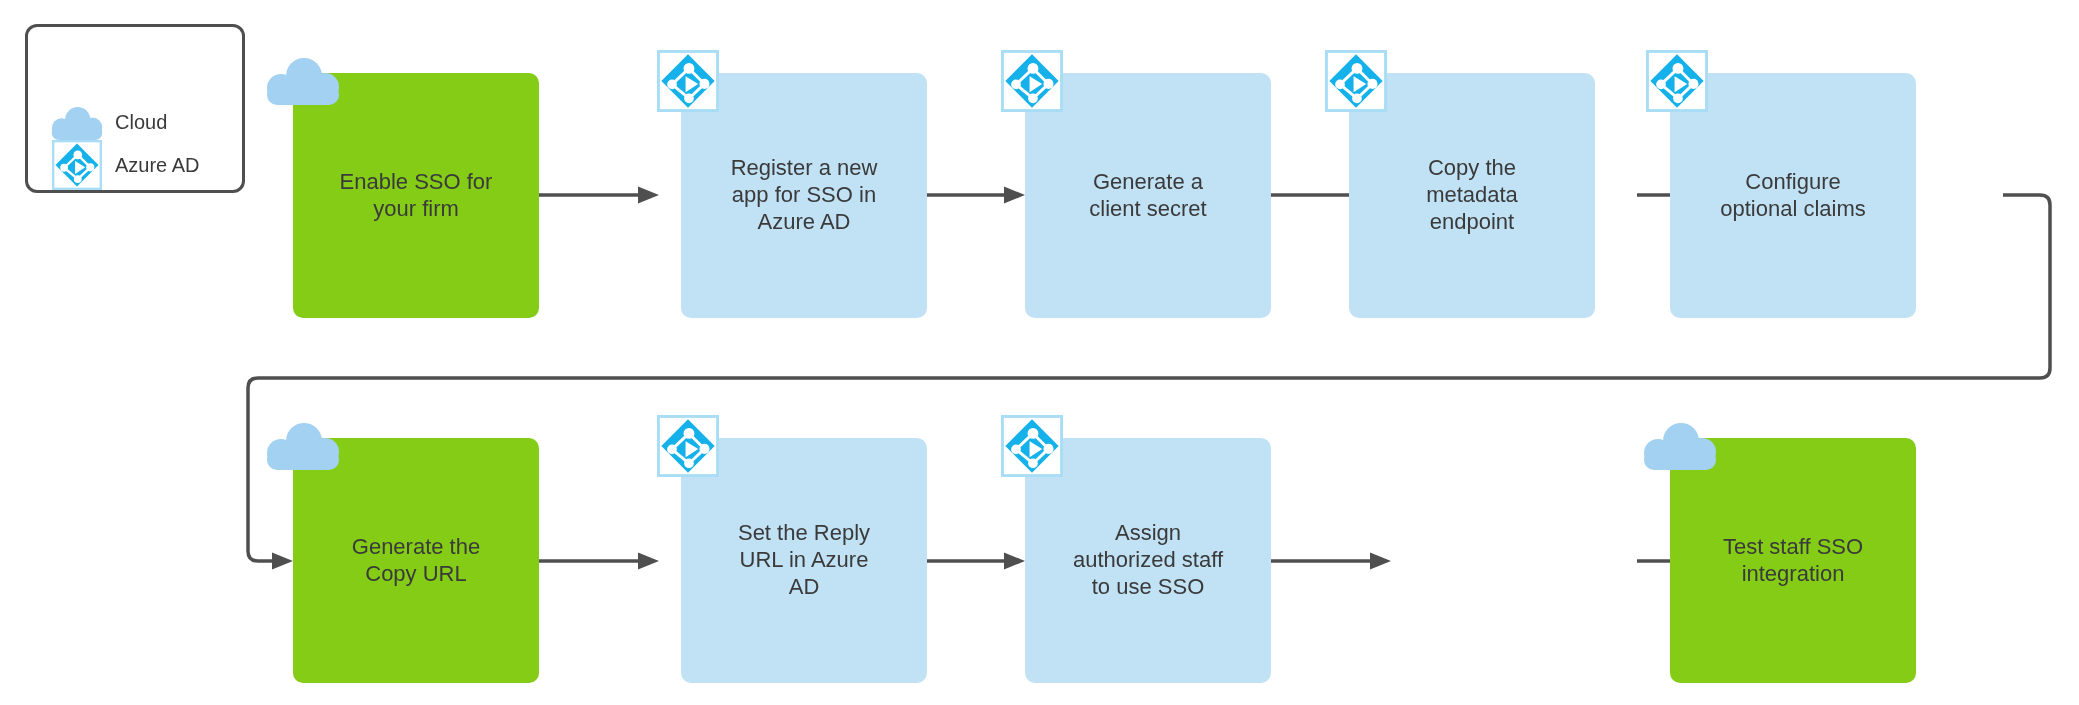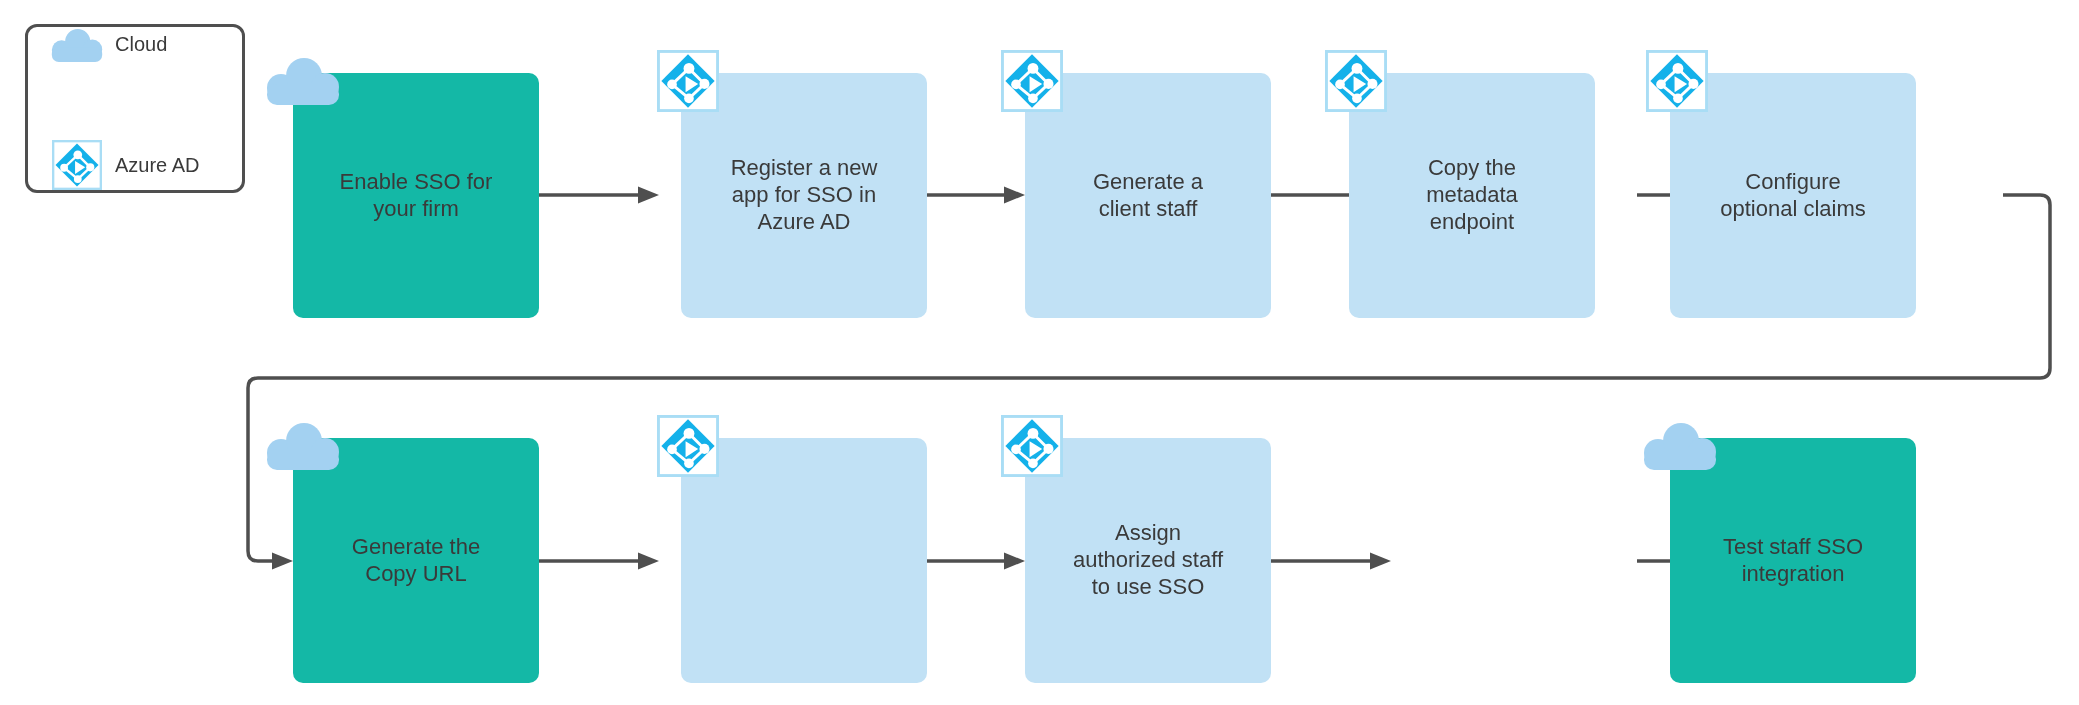--- a/index.html
+++ b/index.html
@@ -8,33 +8,33 @@
     font-family:"Liberation Sans",sans-serif;color:#3a3a3a;overflow:hidden;
   }
   .connectors{position:absolute;left:0;top:0;pointer-events:none;}
   
   .node{
     position:absolute;width:246px;height:245px;border-radius:10px;
     display:flex;align-items:center;justify-content:center;text-align:center;
     font-size:22px;line-height:1.22;color:#3a3a3a;
   }
   .node.blue{background:#c1e1f5;}
-  .node.gray{background:#14b8a6;}
+  .node.gray{background:#84cc16;}
   .node-label{white-space:pre-line;padding:0 12px;}
   .r0{top:73px}.r1{top:438px}
   .c0{left:293px}.c1{left:681px}.c2{left:1025px}.c3{left:1349px}.c4{left:1670px}
   
   .badge{position:absolute;z-index:2;}
   .badge.cloud{left:-30px;top:-18px;width:80px;height:50px;}
   .badge.azure{left:-24px;top:-23px;width:62px;height:62px;}
   
   .legend{
     position:absolute;left:25px;top:24px;width:220px;height:169px;
     box-sizing:border-box;border:3px solid #4f4f4f;border-radius:12px;background:#fff;
-    display:flex;flex-direction:column;justify-content:space-between;padding-left:20px;
+    display:flex;flex-direction:column;justify-content:flex-end;padding-left:20px;
   }
   .legend-item{display:flex;align-items:center;gap:9px;font-size:20px;color:#3a3a3a;}
   .legend-icon-box{width:58px;display:flex;justify-content:center;align-items:center;}
   .legend-cloud{width:56px;height:35px;}
   .legend-azure{width:50px;height:50px;}
   .hidden-defs{position:absolute;width:0;height:0;overflow:hidden;}
 </style>
 </head>
 <body>
 
@@ -125,21 +125,21 @@
       </svg>
     <span class="node-label">Register a new
 app for SSO in
 Azure AD</span>
   </div>
   <div class="node blue r0 c2">
     <svg class="badge azure" viewBox="0 0 64 64">
         <use href="#sym-azure"></use>
       </svg>
     <span class="node-label">Generate a
-client staff</span>
+client secret</span>
   </div>
   <div class="node blue r0 c3">
     <svg class="badge azure" viewBox="0 0 64 64">
         <use href="#sym-azure"></use>
       </svg>
     <span class="node-label">Copy the
 metadata
 endpoint</span>
   </div>
   <div class="node blue r0 c4">
@@ -154,20 +154,23 @@
     <svg class="badge cloud" viewBox="0 0 80 50">
         <use href="#sym-cloud"></use>
       </svg>
     <span class="node-label">Generate the
 Copy URL</span>
   </div>
   <div class="node blue r1 c1">
     <svg class="badge azure" viewBox="0 0 64 64">
         <use href="#sym-azure"></use>
       </svg>
+    <span class="node-label">Set the Reply
+URL in Azure
+AD</span>
   </div>
   <div class="node blue r1 c2">
     <svg class="badge azure" viewBox="0 0 64 64">
         <use href="#sym-azure"></use>
       </svg>
     <span class="node-label">Assign
 authorized staff
 to use SSO</span>
   </div>
   <div class="node gray r1 c4">

